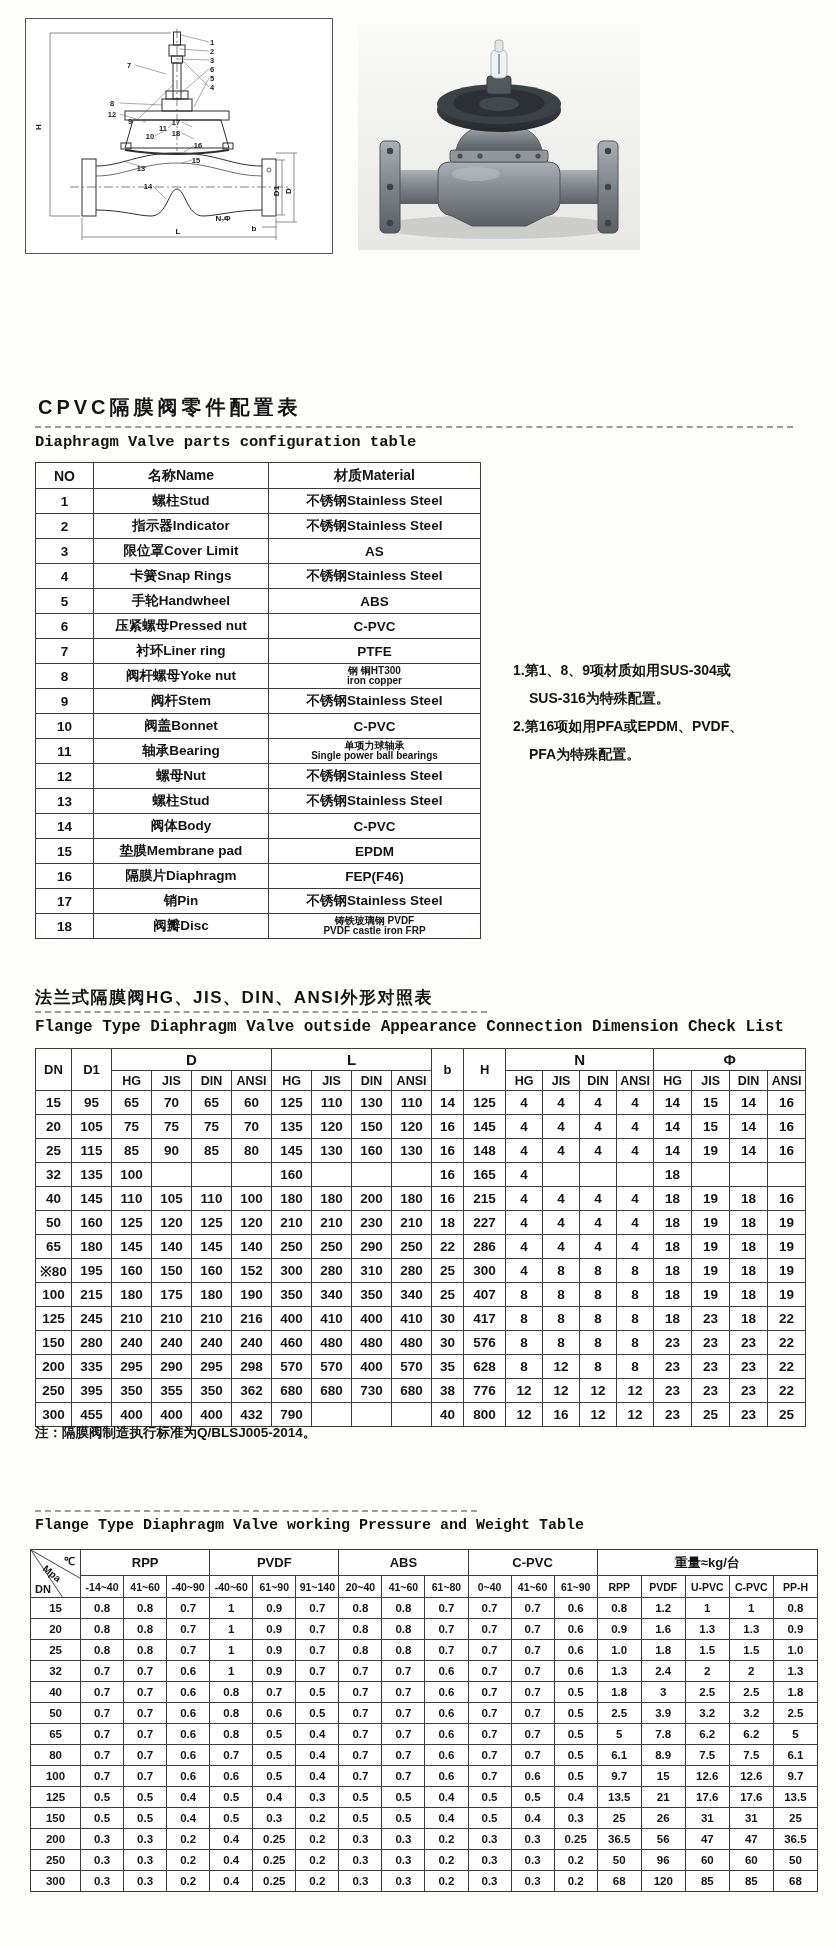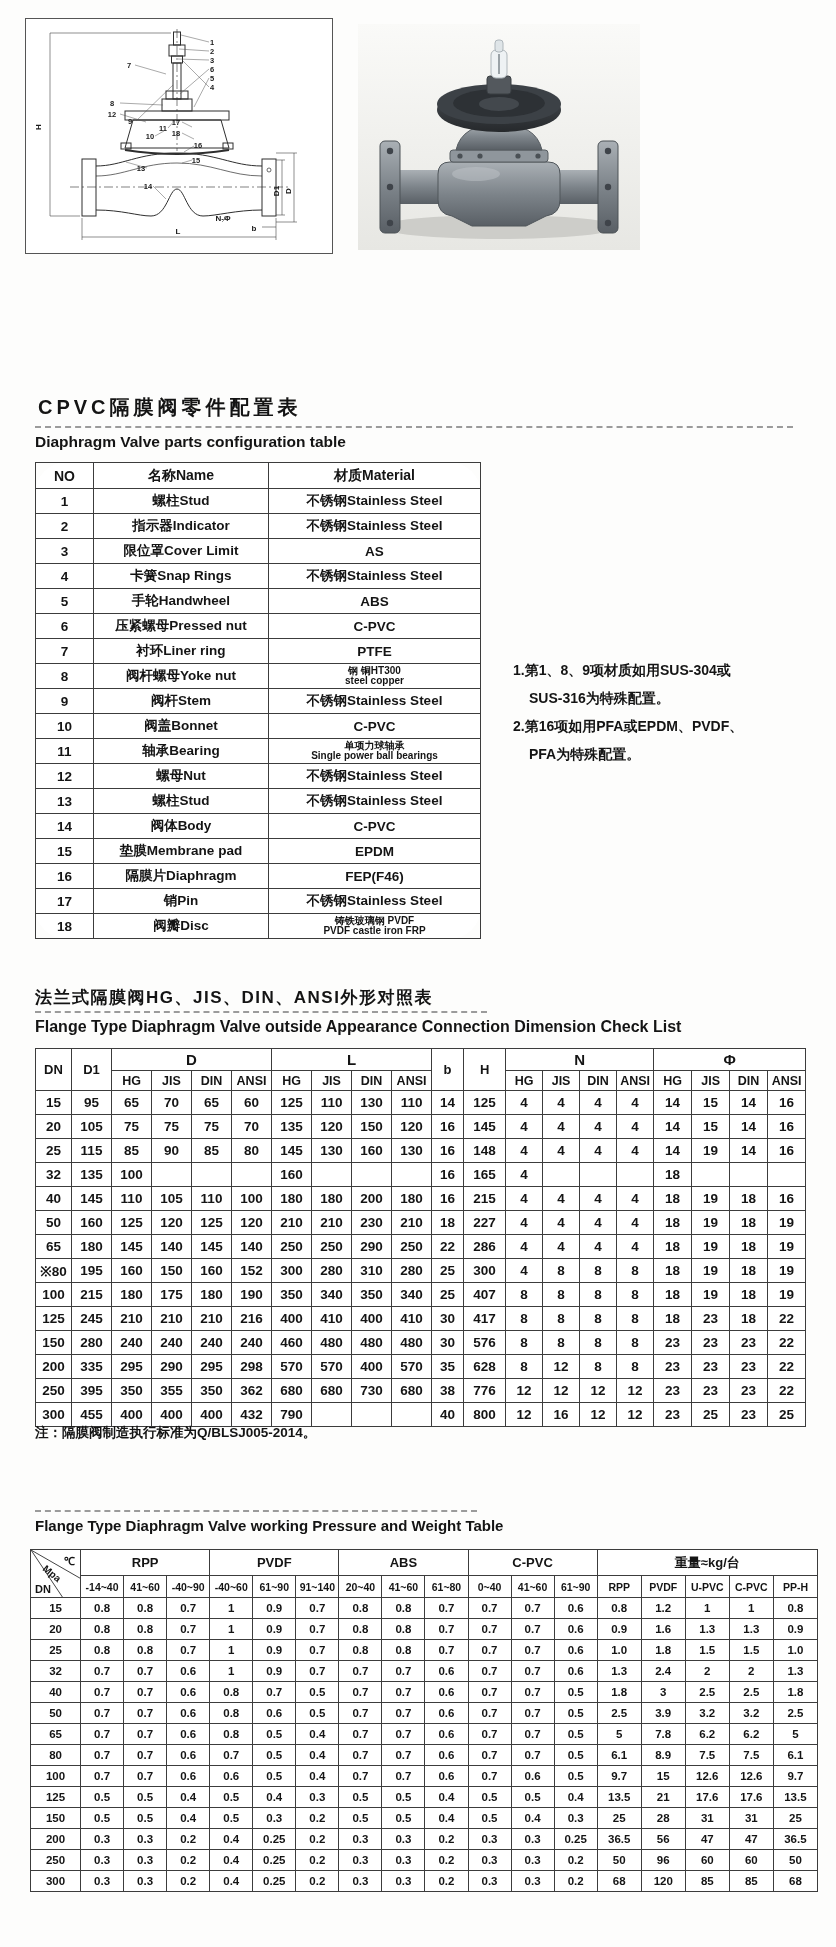--- a/index.html
+++ b/index.html
@@ -1,21 +1,21 @@
 <!DOCTYPE html>
 <html><head>
 <meta charset="utf-8">
 <style>
   html,body{margin:0;padding:0;background:#ffffff;}
   .page{position:relative;width:836px;height:1947px;background:#fdfdfc;font-family:"Liberation Sans",sans-serif;color:#141414;overflow:hidden;}
   .abs{position:absolute;}
   .draw-box{left:25px;top:18px;width:306px;height:234px;border:1px solid #555;background:#fff;}
   .photo-box{left:358px;top:24px;width:282px;height:226px;}
   .cn-title{font-weight:700;white-space:nowrap;}
-  .en-title{font-weight:700;white-space:nowrap;}
+  .en-title{font-weight:700;white-space:nowrap;font-family:Liberation Mono, monospace;}
   .t1cn{left:38px;top:394px;font-size:20px;letter-spacing:4px;}
   .dash{height:0;border-top:2px dashed #9b9b9b;}
   .dash1{left:35px;top:426px;width:758px;}
   .t1en{left:35px;top:433px;font-size:15.5px;}
   .notes{left:513px;top:608px;width:312px;font-size:14px;font-weight:700;line-height:28px;margin-top:48px;}
   .indent{padding-left:16px;}
   table{border-collapse:collapse;table-layout:fixed;position:absolute;background:#fff;}
   th,td{border:1px solid #3c3c3c;text-align:center;vertical-align:middle;padding:0;overflow:hidden;white-space:nowrap;}
   .parts{left:35px;top:462px;width:445px;border-radius:32px;}
   .parts th{height:25px;font-size:14px;font-weight:700;}
@@ -245,21 +245,21 @@
         <tr>
           <td>7</td>
           <td>衬环Liner ring</td>
           <td>PTFE</td>
         </tr>
         <tr>
           <td>8</td>
           <td>阀杆螺母Yoke nut</td>
           <td>
             <div class="sub2">钢 铜HT300</div>
-            <div class="sub2">steel copper</div>
+            <div class="sub2">iron copper</div>
           </td>
         </tr>
         <tr>
           <td>9</td>
           <td>阀杆Stem</td>
           <td>不锈钢Stainless Steel</td>
         </tr>
         <tr>
           <td>10</td>
           <td>阀盖Bonnet</td>
@@ -961,21 +961,21 @@
           <td>0.5</td>
           <td>0.3</td>
           <td>0.2</td>
           <td>0.5</td>
           <td>0.5</td>
           <td>0.4</td>
           <td>0.5</td>
           <td>0.4</td>
           <td>0.3</td>
           <td>25</td>
-          <td>28</td>
+          <td>26</td>
           <td>31</td>
           <td>31</td>
           <td>25</td>
         </tr>
         <tr>
           <td>200</td>
           <td>0.3</td>
           <td>0.3</td>
           <td>0.2</td>
           <td>0.4</td>

